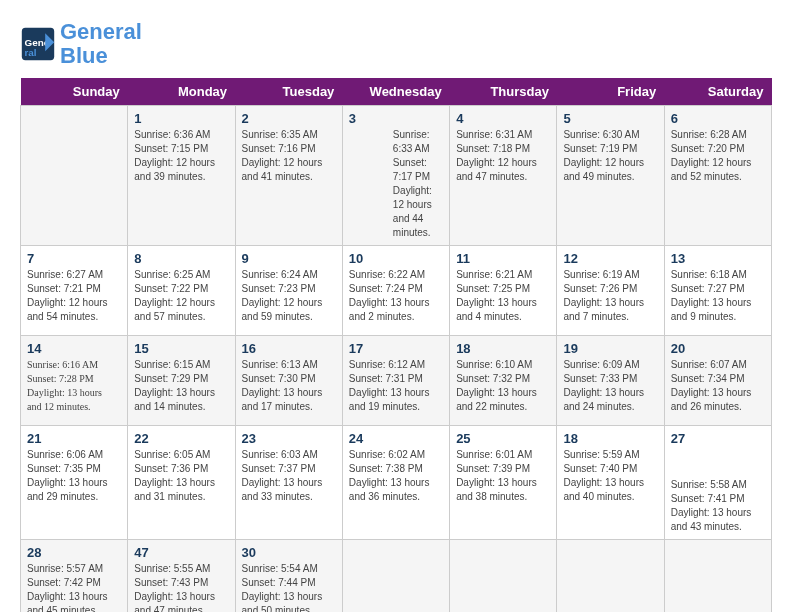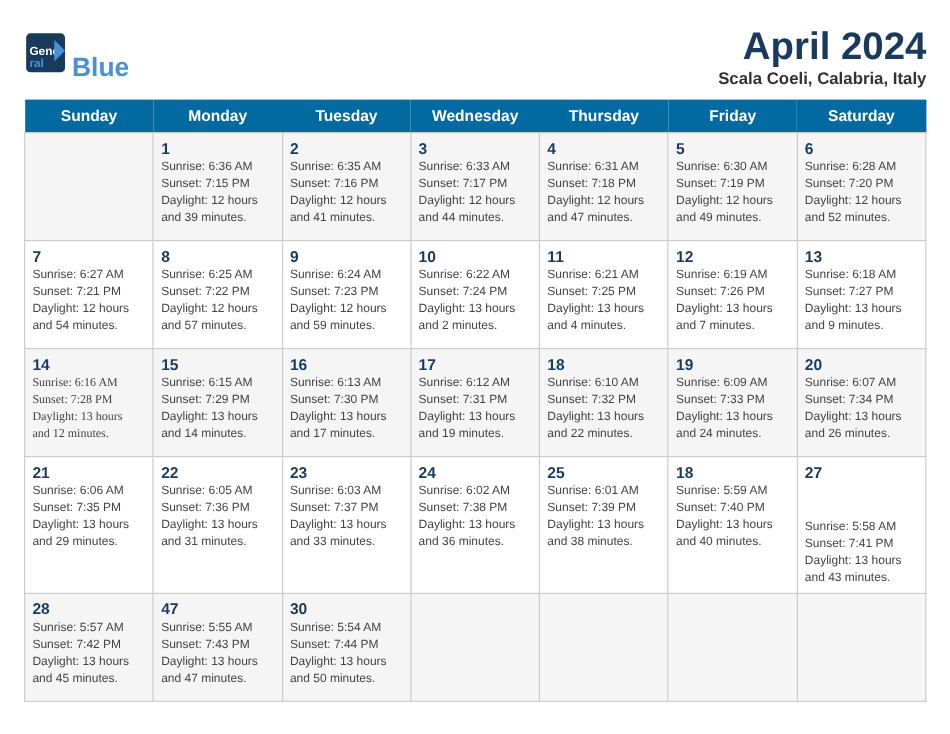--- a/index.html
+++ b/index.html
@@ -46,23 +46,23 @@
       font-size: 14px;
       color: #333;
       font-weight: bold;
     }
     table {
       width: 100%;
       border-collapse: collapse;
       table-layout: fixed;
     }
     thead th {
-      background-color: #0369a1;
+      background-color: #701a75;
       color: #fff;
-      text-align: center;
+      text-align: right;
       padding: 6px 8px;
       font-size: 13px;
       font-weight: bold;
     }
     tbody td {
       border: 1px solid #ccc;
       vertical-align: top;
       padding: 5px 6px;
       font-size: 10.5px;
       color: #333;
@@ -96,28 +96,24 @@
 <div class="header">
   <div class="logo">
     <svg class="logo-icon" viewBox="0 0 40 40">
       <rect x="2" y="2" width="36" height="36" rx="4" fill="#1a3a5c"></rect>
       <text x="5" y="22" font-size="11" fill="white" font-family="Arial" font-weight="bold">Gene</text>
       <text x="5" y="33" font-size="11" fill="#4a90d9" font-family="Arial" font-weight="bold">ral</text>
       <polygon points="28,8 38,18 28,28" fill="#4a90d9"></polygon>
     </svg>
     <div>
       <div class="logo-text">
-        <br>
+        <span>General</span><br>
         <span style="color:#4a90d9;">Blue</span>
       </div>
     </div>
-  </div>
-  <div class="title-block">
-    <div class="month-title">April 2024</div>
-    <div class="location">Scala Coeli, Calabria, Italy</div>
   </div>
 </div>
 
 <table>
   <thead>
     <tr id="header-row">
         <th>Sunday</th>
         <th>Monday</th>
         <th>Tuesday</th>
         <th>Wednesday</th>
@@ -138,21 +134,21 @@
         </td>
         <td>
           <span class="day-number">2</span>
           <div class="cell-info" style="white-space: pre-line;">Sunrise: 6:35 AM
 Sunset: 7:16 PM
 Daylight: 12 hours
 and 41 minutes.</div>
         </td>
         <td>
           <span class="day-number">3</span>
-          <div class="cell-info" style="white-space: pre-line;">Sunrise: 6:33 AM
+          <div class="cell-info" style="white-space: pre-line; margin-left: 44px;">Sunrise: 6:33 AM
 Sunset: 7:17 PM
 Daylight: 12 hours
 and 44 minutes.</div>
         </td>
         <td>
           <span class="day-number">4</span>
           <div class="cell-info" style="white-space: pre-line;">Sunrise: 6:31 AM
 Sunset: 7:18 PM
 Daylight: 12 hours
 and 47 minutes.</div>

